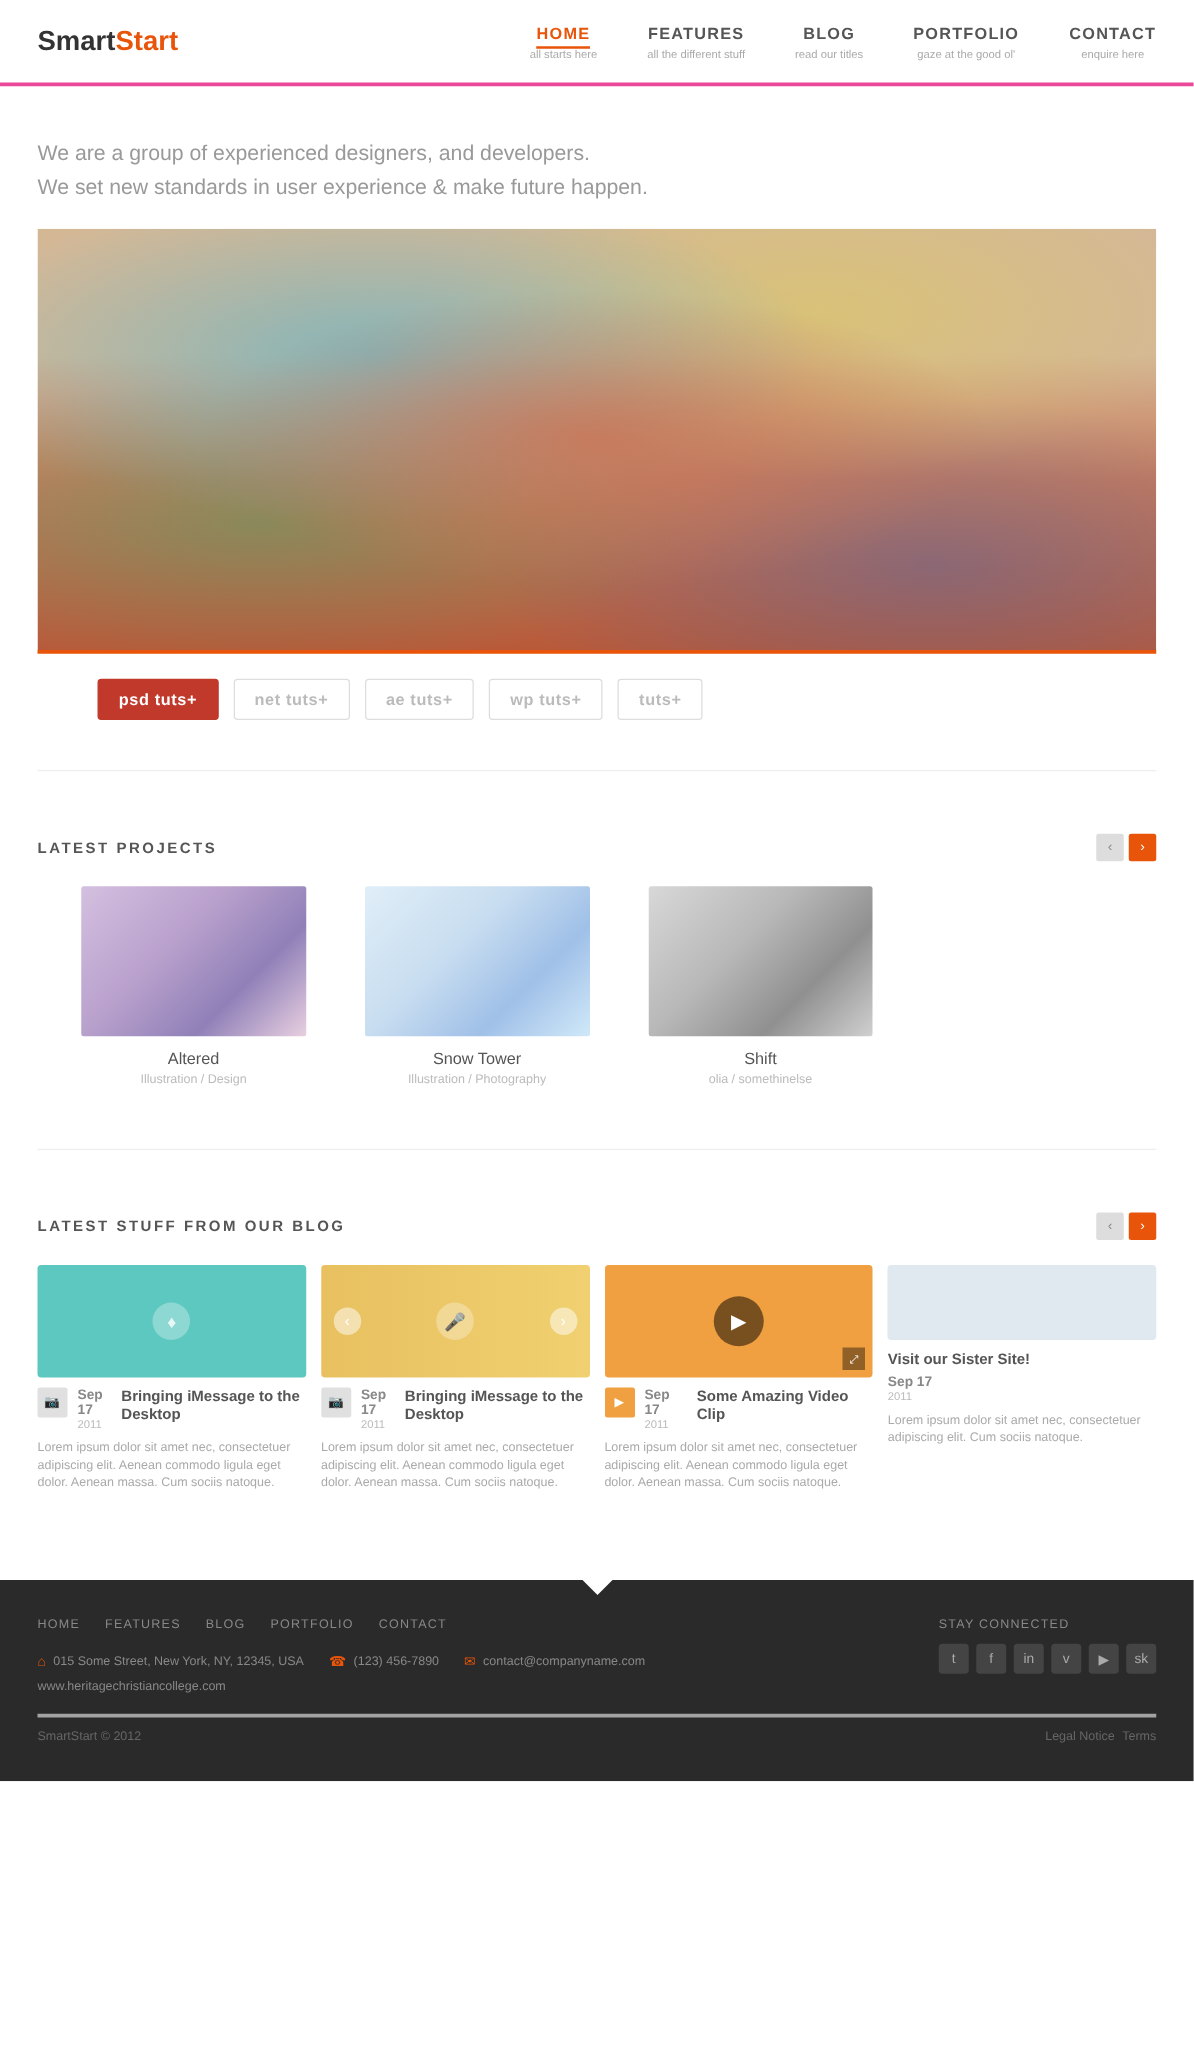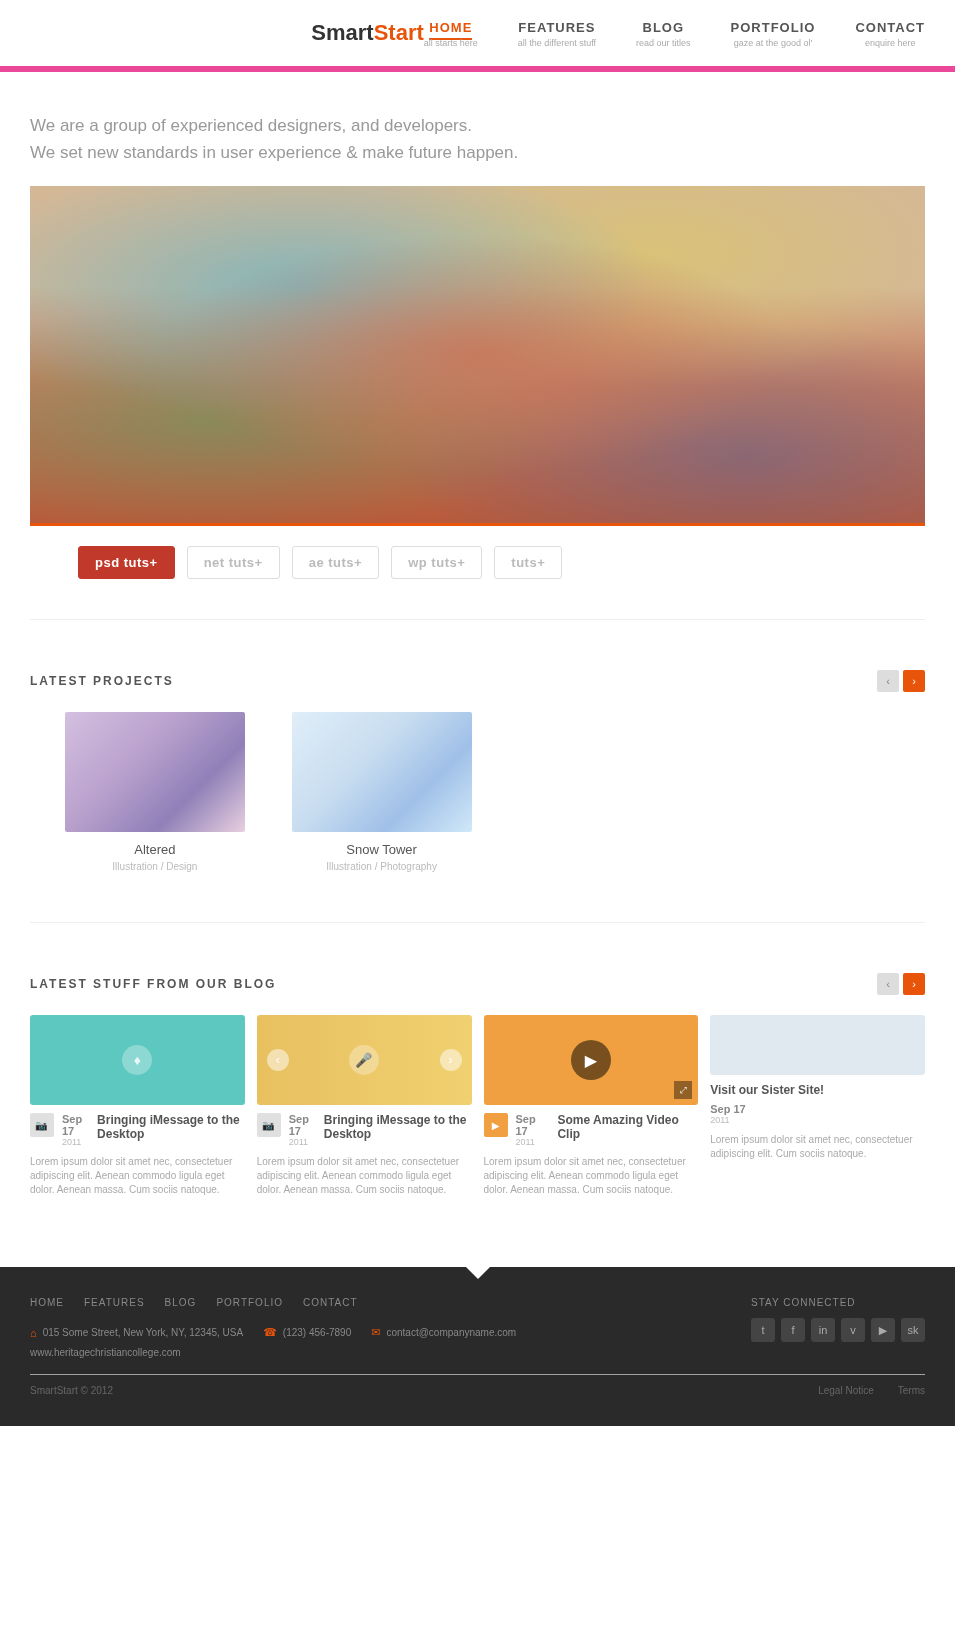--- a/index.html
+++ b/index.html
@@ -2,24 +2,24 @@
 <html><head>
   <meta charset="utf-8">
   <style>
     * { margin: 0; padding: 0; box-sizing: border-box; }
     body { font-family: Arial, sans-serif; background: #fff; width: 955px; }
 
     
     .header {
       display: flex;
       align-items: center;
-      justify-content: flex-end;
+      justify-content: space-between;
       padding: 18px 30px;
       background: #fff;
-      border-bottom: 6px solid #ec4899;
+      border-bottom: 3px solid #ec4899;
     }
     .logo { font-size: 22px; font-weight: bold; }
     .logo-smart { color: #333; }
     .logo-start { color: #e8540a; }
     nav { display: flex; gap: 40px; align-items: flex-start; }
     .nav-item { text-align: center; cursor: pointer; }
     .nav-item .nav-label { font-size: 13px; font-weight: bold; color: #555; letter-spacing: 1px; }
     .nav-item .nav-label.active { color: #e8540a; border-bottom: 2px solid #e8540a; padding-bottom: 3px; }
     .nav-item .nav-sub { font-size: 9px; color: #aaa; display: block; margin-top: 2px; }
 
@@ -206,23 +206,23 @@
     .footer-icon { color: #e8540a; font-size: 11px; }
     .footer-social { display: flex; gap: 6px; }
     .social-btn {
       width: 24px; height: 24px;
       background: #444;
       border-radius: 3px;
       display: flex; align-items: center; justify-content: center;
       font-size: 11px; color: #aaa; cursor: pointer;
     }
     .footer-url { font-size: 10px; color: #888; margin-top: 8px; }
-    .footer-bottom { display: flex; justify-content: space-between; margin-top: 16px; padding-top: 10px; border-top: 1px solid #a3a3a3; }
+    .footer-bottom { display: flex; justify-content: space-between; margin-top: 16px; padding-top: 10px; border-top: 3px solid #a3a3a3; }
     .footer-copy { font-size: 10px; color: #666; }
-    .footer-links { display: flex; gap: 24px; align-items: flex-end; }
+    .footer-links { display: flex; gap: 6px; align-items: flex-end; }
     .footer-link { font-size: 10px; color: #666; cursor: pointer; }
 
     .divider { height: 1px; background: #eee; margin: 0 30px; }
     .spacer { height: 20px; }
     .fullscreen-btn {
       position: absolute;
       bottom: 6px; right: 6px;
       width: 18px; height: 18px;
       background: rgba(0,0,0,0.4);
       color: #fff;
@@ -294,20 +294,25 @@
   <div class="projects-grid">
     <div class="project-item">
       <div class="project-thumb project-thumb-1"></div>
       <div class="project-name">Altered</div>
       <div class="project-sub">Illustration / Design</div>
     </div>
     <div class="project-item">
       <div class="project-thumb project-thumb-2"></div>
       <div class="project-name">Snow Tower</div>
       <div class="project-sub">Illustration / Photography</div>
+    </div>
+    <div class="project-item">
+      <div class="project-thumb project-thumb-4"></div>
+      <div class="project-name">Shift</div>
+      <div class="project-sub">olia / somethinelse</div>
     </div>
   </div>
 </div>
 
 <div class="spacer"></div>
 <div class="divider"></div>
 <div class="spacer"></div>
 
 <div class="section">
   <div class="section-header">

